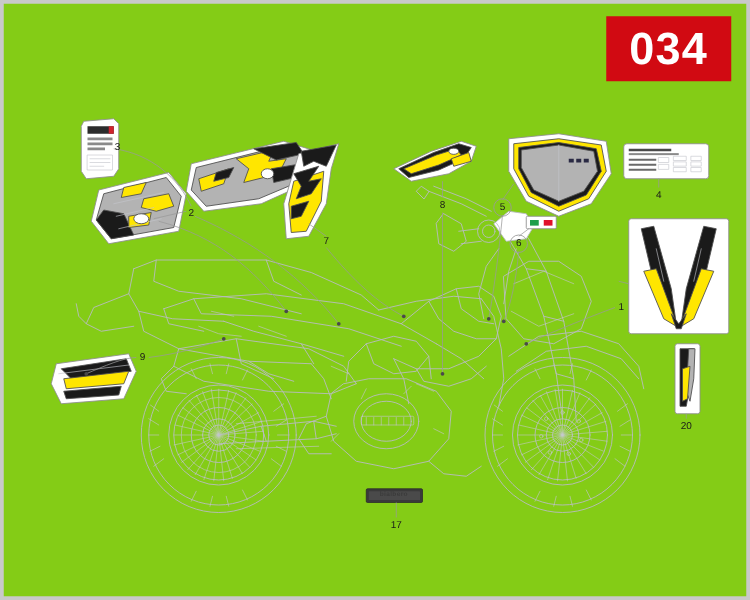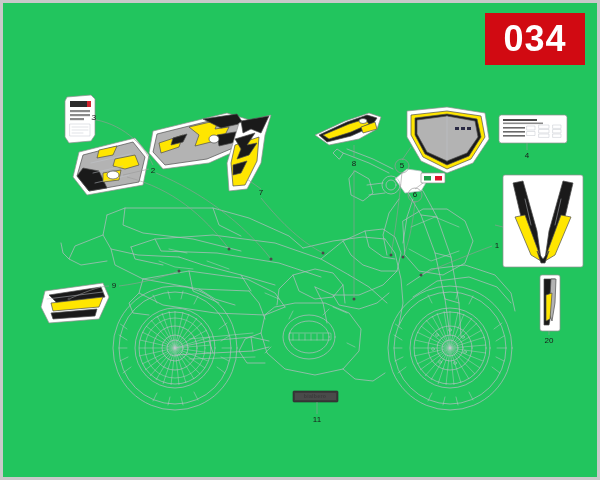--- a/index.html
+++ b/index.html
@@ -10,21 +10,21 @@
   body {
     width: 600px;
     height: 480px;
     font-family: "Liberation Sans", sans-serif;
     overflow: hidden;
   }
   #page {
     position: relative;
     width: 600px;
     height: 480px;
-    background: #22c55e;
+    background: #84cc16;
     box-sizing: border-box;
     border: 3px solid #c9c9c9;
   }
   #page-svg {
     position: absolute;
     left: 0;
     top: 0;
     width: 600px;
     height: 480px;
     display: block;
@@ -458,18 +458,18 @@
 
   <div class="callout" style="left:494px; top:243px;">1</div>
   <div class="callout" style="left:150px; top:168px;">2</div>
   <div class="callout" style="left:91px;  top:115px;">3</div>
   <div class="callout" style="left:524px; top:153px;">4</div>
   <div class="callout" style="left:399px; top:163px;">5</div>
   <div class="callout" style="left:412px; top:192px;">6</div>
   <div class="callout" style="left:258px; top:190px;">7</div>
   <div class="callout" style="left:351px; top:161px;">8</div>
   <div class="callout" style="left:111px; top:283px;">9</div>
-  <div class="callout" style="left:314px; top:417px;">11</div>
+  <div class="callout" style="left:314px; top:417px;">17</div>
   <div class="callout" style="left:546px; top:338px;">20</div>
 
   <div class="badge-label" style="left:312px; top:393px;">bialbero</div>
 
 </div>
 
 </body></html>

